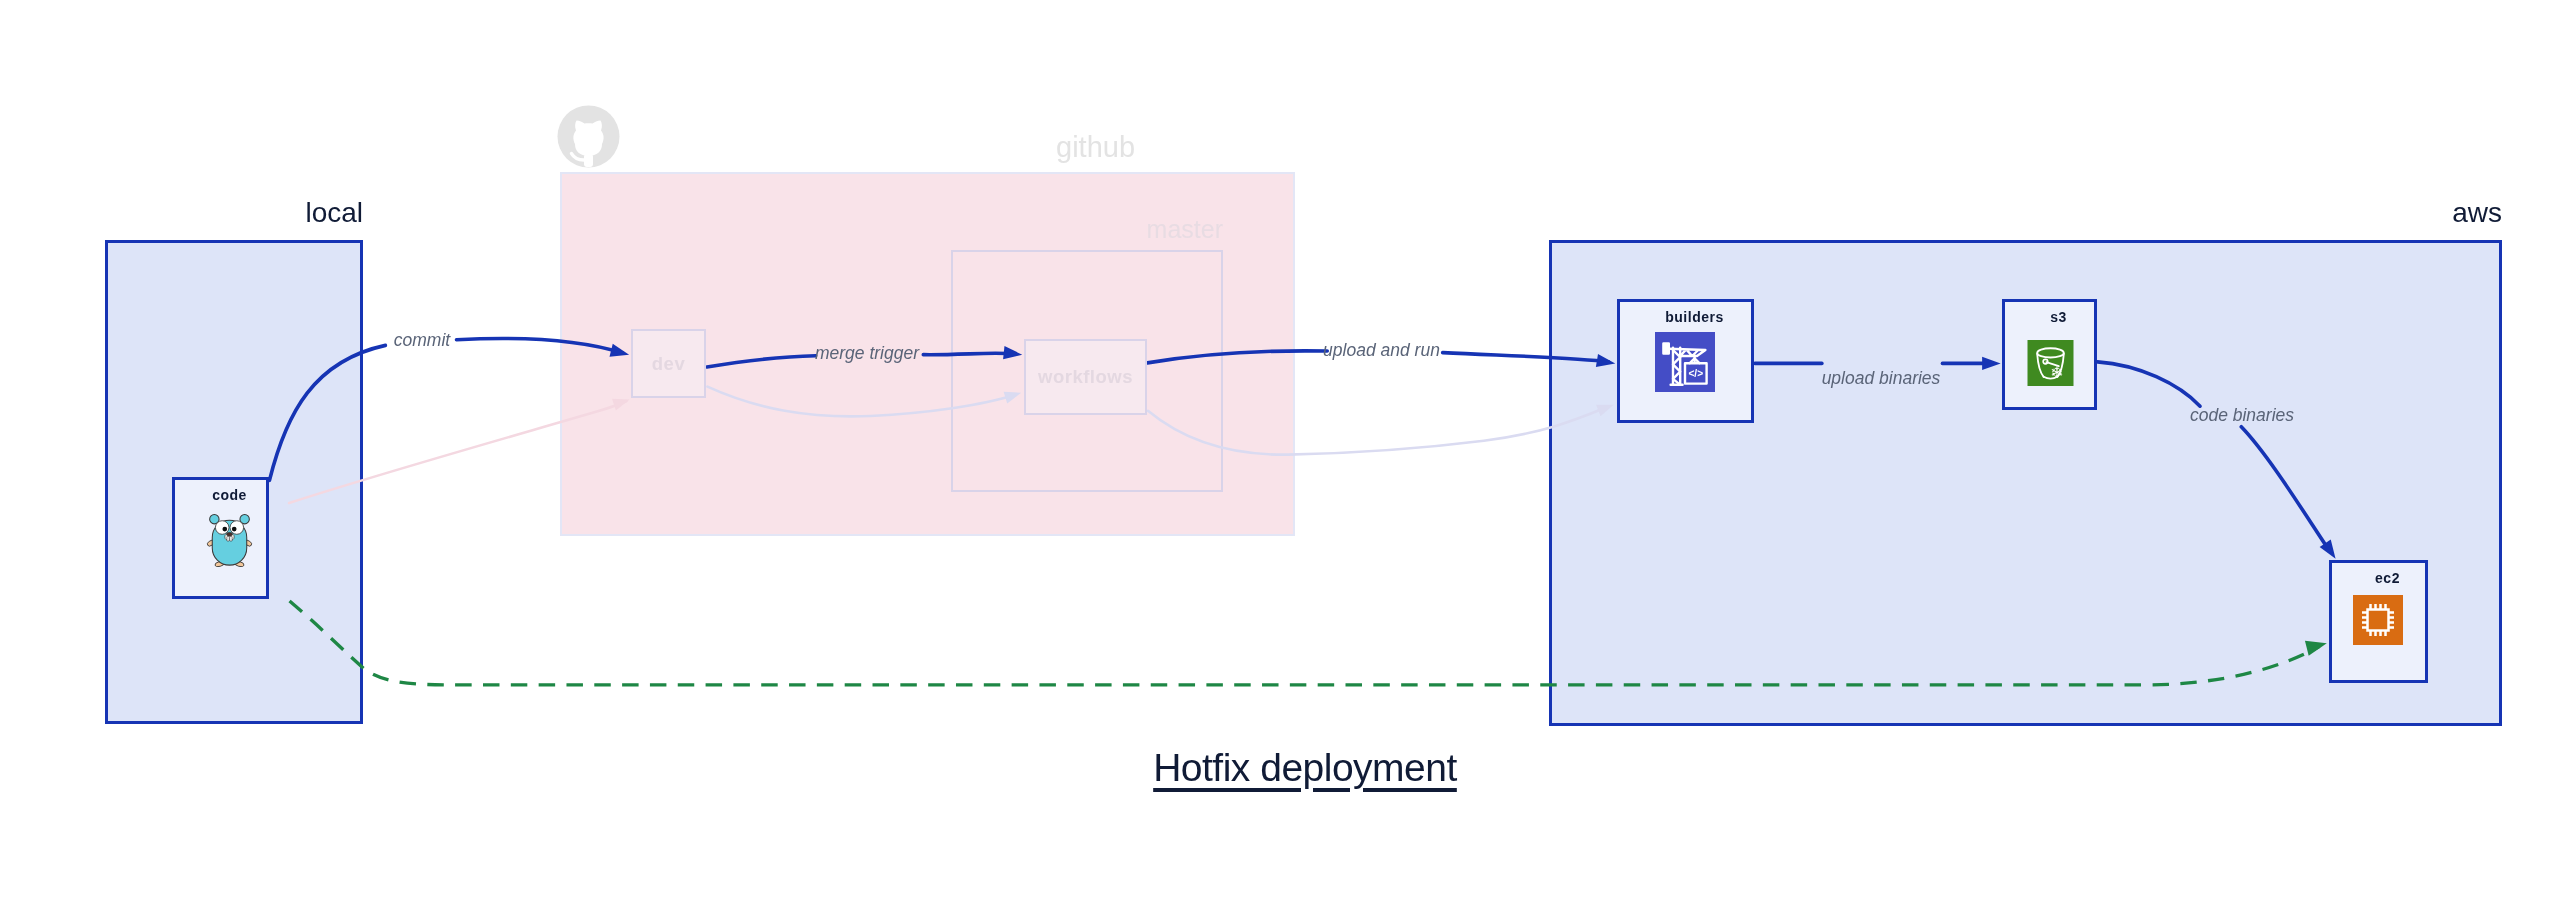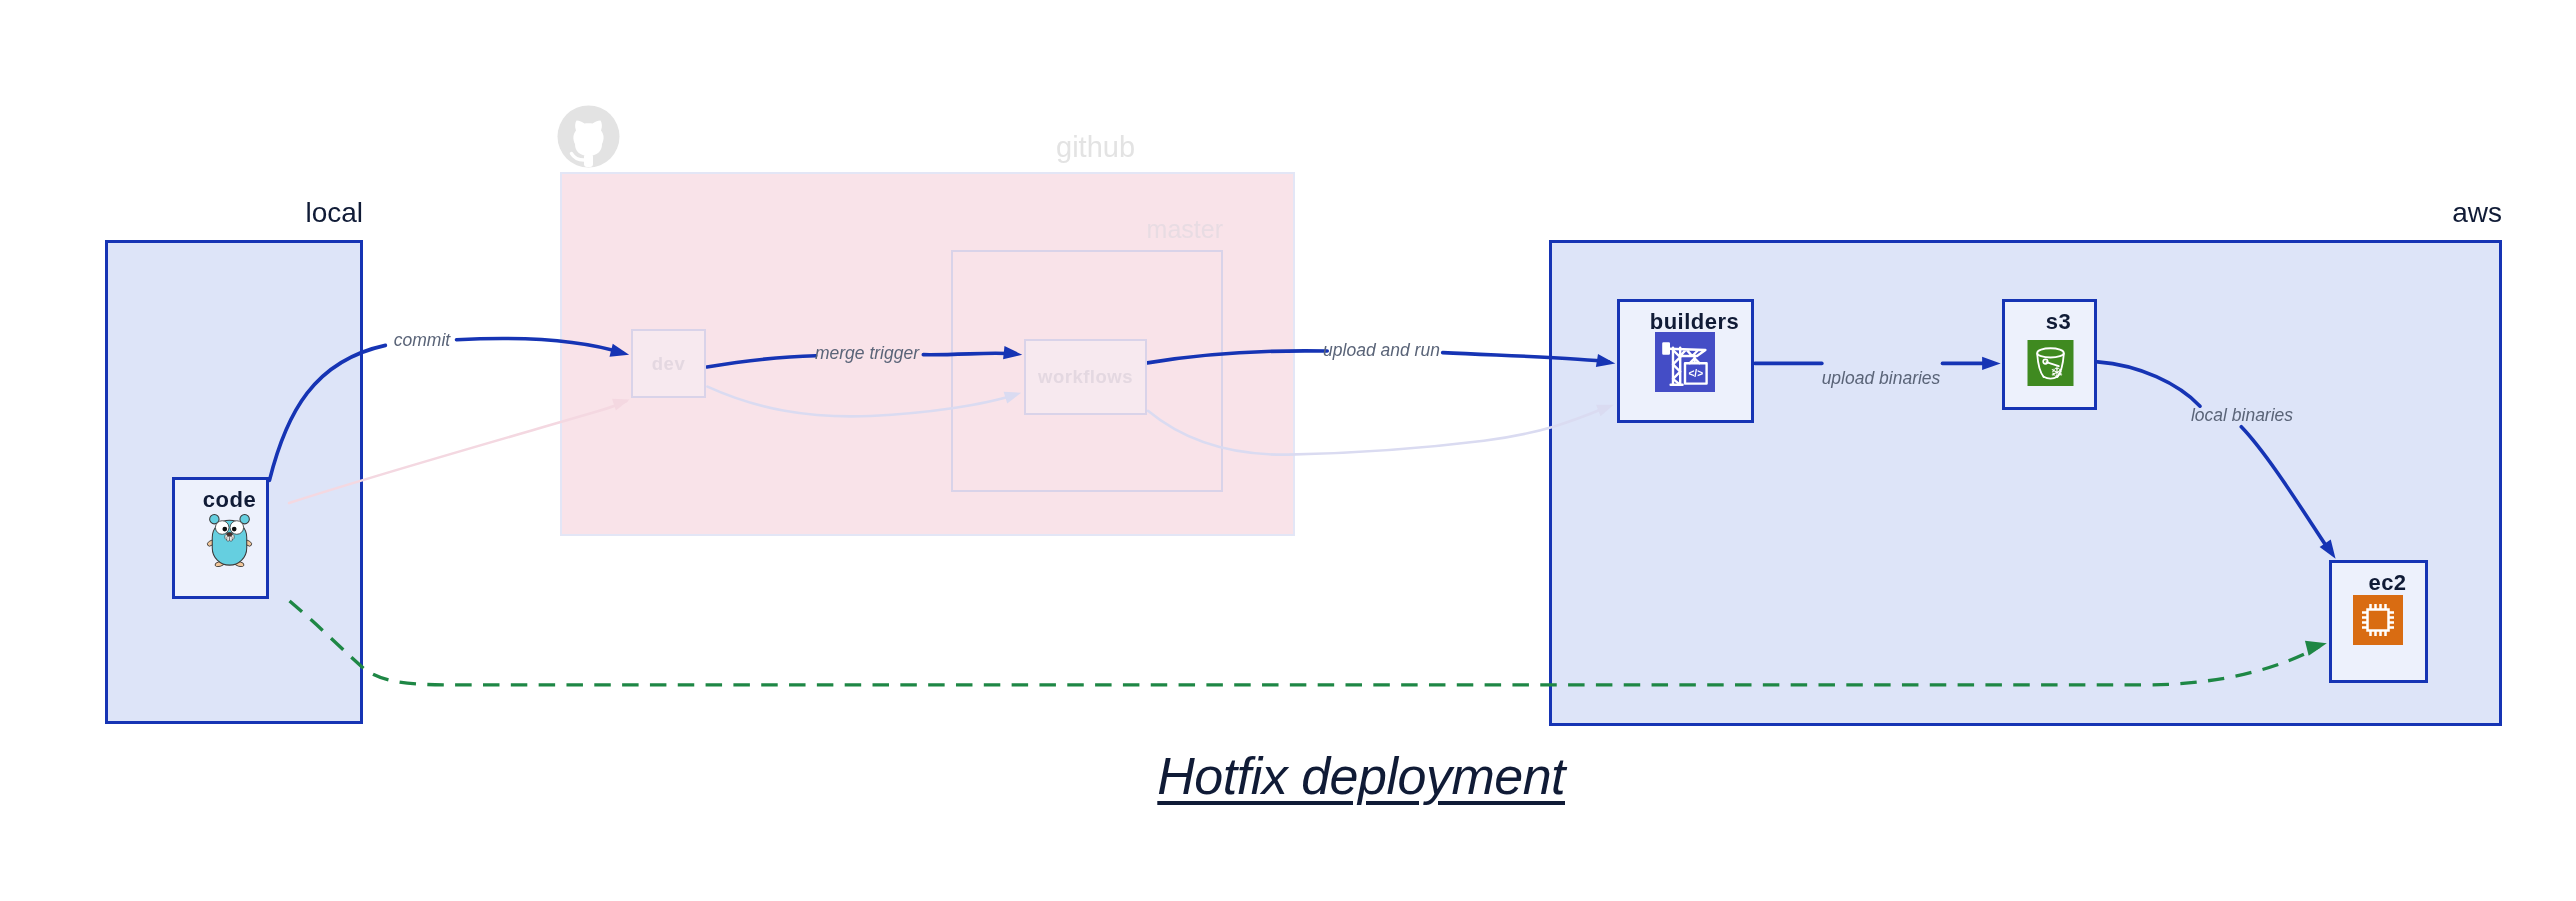--- a/index.html
+++ b/index.html
@@ -10,39 +10,39 @@
   .group{position:absolute;box-sizing:border-box;z-index:1;}
   .group.blue{background:var(--groupFill);border:3.1px solid var(--blue);}
   .group.pink{background:var(--pink);border:2.1px solid var(--pinkBoxBorder);}
   .group.master{background:transparent;border:2.1px solid var(--fadedBorder);}
   .group-label{position:absolute;z-index:4;color:var(--navy);font-size:28px;font-weight:500;text-align:right;}
   .group-label.faded-gray{color:var(--fadedGray);font-size:29px;font-weight:400;}
   .group-label.faded-master{color:var(--fadedMaster);font-size:25px;font-weight:400;}
 
   
   .node{position:absolute;box-sizing:border-box;background:var(--nodeFill);border:3.6px solid var(--blue);z-index:3;}
-  .node .nlabel{margin-top:7.2px;text-align:center;font-size:22px;font-weight:bold;color:var(--navy);letter-spacing:0.5px;margin-left:18px;}
+  .node .nlabel{margin-top:7.2px;text-align:center;font-size:14px;font-weight:bold;color:var(--navy);letter-spacing:0.5px;margin-left:18px;}
   .node.faded{background:var(--fadedNodeFill);border:2.1px solid var(--fadedBorder);}
   .node.faded .nlabel{position:absolute;left:0;top:0;right:0;bottom:0;display:flex;align-items:center;justify-content:center;margin:0;color:var(--fadedText);font-size:18.5px;}
   .icon-wrap{position:absolute;}
 
   
   svg.edges{position:absolute;left:0;top:0;z-index:2;}
   .e-active{stroke:var(--blue);stroke-width:7;fill:none;stroke-linecap:round;}
   .ah-active{fill:var(--blue);stroke:none;}
   .e-fpink{stroke:var(--fadedPinkEdge);stroke-width:5;fill:none;stroke-linecap:round;}
   .ah-fpink{fill:var(--fadedPinkEdge);stroke:none;}
   .e-fblue{stroke:var(--fadedBlueEdge);stroke-width:5;fill:none;stroke-linecap:round;}
   .ah-fblue{fill:var(--fadedBlueEdge);stroke:none;}
   .e-green{stroke:var(--green);stroke-width:6.5;fill:none;stroke-dasharray:32 22;stroke-linecap:butt;}
   .ah-green{fill:var(--green);stroke:none;}
 
   .edge-label{position:absolute;z-index:4;font-style:italic;font-size:17.5px;color:var(--edgeLabel);text-align:center;white-space:nowrap;}
 
-  .title{position:absolute;left:1045px;top:746px;width:520px;z-index:4;text-align:right;font-size:52px;letter-spacing:-0.5px;color:var(--navy);text-decoration:underline;text-decoration-thickness:3.6px;text-underline-offset:7.2px;font-style:italic;}
+  .title{position:absolute;left:1045px;top:746px;width:520px;z-index:4;text-align:center;font-size:39px;letter-spacing:-0.5px;color:var(--navy);text-decoration:underline;text-decoration-thickness:3.6px;text-underline-offset:7.2px;}
 
   .octocat{position:absolute;left:556px;top:104px;z-index:1;}
 </style>
 </head>
 <body>
 
 <div class="canvas">
 
   <div class="group blue" style="left:105px;top:240px;width:258px;height:484px;"></div>
   <div class="group pink" style="left:560px;top:172px;width:735px;height:364px;"></div>
@@ -197,18 +197,18 @@
           <path d="M82 35 H71 M82 45 H71 M82 55 H71 M82 65 H71"></path>
         </g>
       </svg>
     </div>
   </div>
 
   <div class="edge-label" style="left:387px;top:330px;width:70px;">commit</div>
   <div class="edge-label" style="left:809px;top:343px;width:116px;">merge trigger</div>
   <div class="edge-label" style="left:1319px;top:340px;width:125px;">upload and run</div>
   <div class="edge-label" style="left:1818px;top:368px;width:126px;font-style:italic;">upload binaries</div>
-  <div class="edge-label" style="left:2184px;top:405px;width:116px;">local binaries</div>
+  <div class="edge-label" style="left:2184px;top:405px;width:116px;">code binaries</div>
 
   <div class="title">Hotfix deployment</div>
 
 </div>
 
 
 </body></html>

